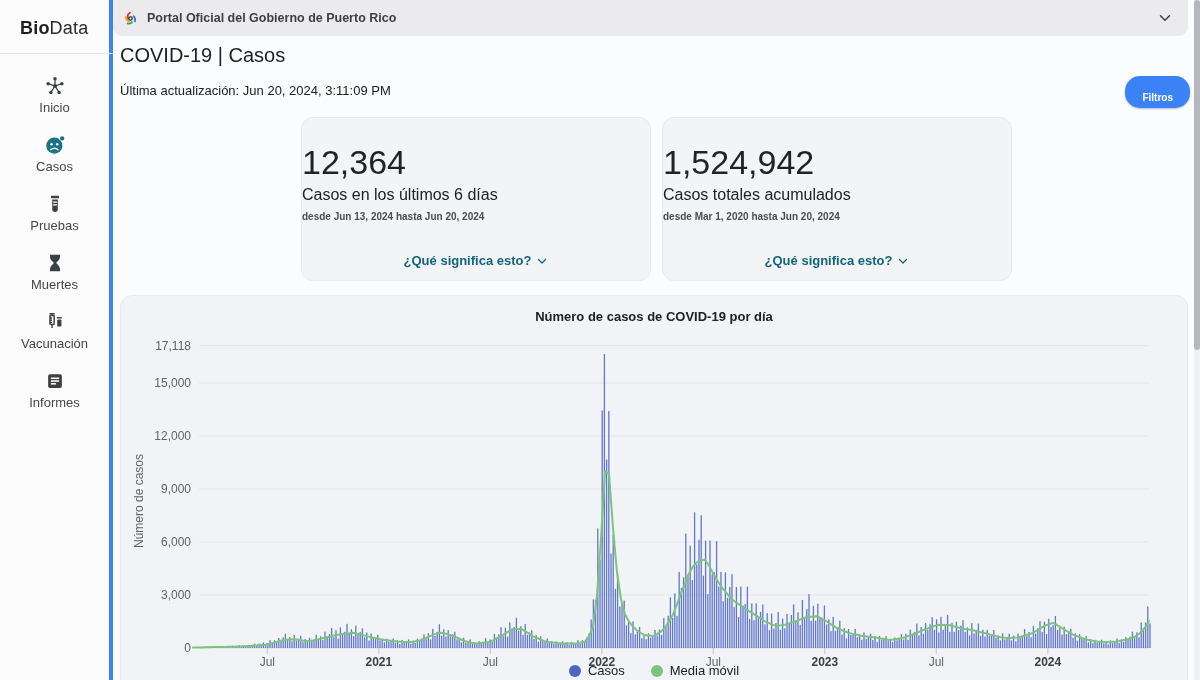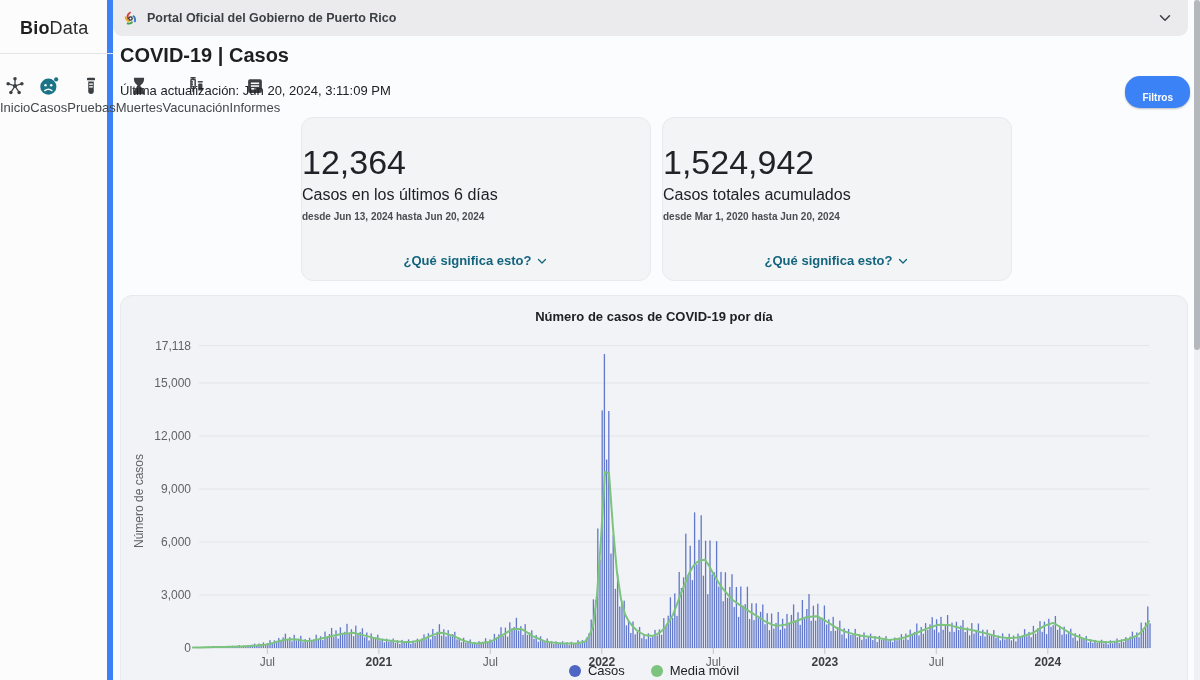--- a/index.html
+++ b/index.html
@@ -8,44 +8,44 @@
     font-family:"Liberation Sans", sans-serif;
     background:#fbfcfe;
     color:#202124;
     position:relative;
   }
   .stage { position:absolute; inset:0; width:1200px; height:680px; overflow:hidden; }
 
   
   .sidebar {
     position:absolute; left:0; top:0; width:113px; height:680px;
-    background:#fcfcfd; border-right:6px solid #3b82f6;
+    background:#fcfcfd; border-right:4px solid #3b82f6;
   }
   .brand { padding:18px 0 14px 20px; font-size:18px; letter-spacing:.2px; color:#1f1f1f; }
   .brand .b { font-weight:700; }
   .brand .r { font-weight:400; color:#2a2a2a; }
   .sidebar-divider { height:1px; background:#e3e5e8; width:113px; }
-  .nav { display:flex; flex-direction:row; align-items:center; padding-top:12px; }
+  .nav { display:flex; flex-direction:column; align-items:center; padding-top:12px; }
   .nav-item { display:flex; flex-direction:column; align-items:center; gap:3px;
     width:100%; padding:9px 0 10px 0; cursor:pointer; }
   .nav-item .icon { width:22px; height:22px; display:block; }
   .nav-item .lbl { font-size:13px; color:#44474a; }
 
   
   .banner {
     position:absolute; left:113px; top:0; width:1075px; height:36px;
     background:#ebebed; border-radius:0 0 9px 9px;
     display:flex; align-items:center; padding:0 14px 0 9px;
   }
   .banner .logo { width:17px; height:17px; margin-right:8px; }
   .banner .txt { font-size:12.5px; font-weight:700; color:#3c4043;text-align:right; }
   .banner .chev { margin-left:auto; width:18px; height:18px; cursor:pointer; }
 
   
-  .page-title { position:absolute; left:120px; top:44px; font-size:20px; font-weight:700; color:#1f1f1f; }
+  .page-title { position:absolute; left:120px; top:44px; font-size:20px; font-weight:400; color:#1f1f1f; }
   .updated { position:absolute; left:120px; top:83px; font-size:13px; color:#202124; }
   .filters-btn {
     position:absolute; right:10px; top:76px; height:29px; padding:16px 17px;
     background:#3b82f6; color:#fff; font-size:10px; font-weight:700;
     border:none; border-radius:15px; cursor:pointer;
     font-family:"Liberation Sans", sans-serif;
     box-shadow:0 1px 2px rgba(0,0,0,.25);
   }
 
   

